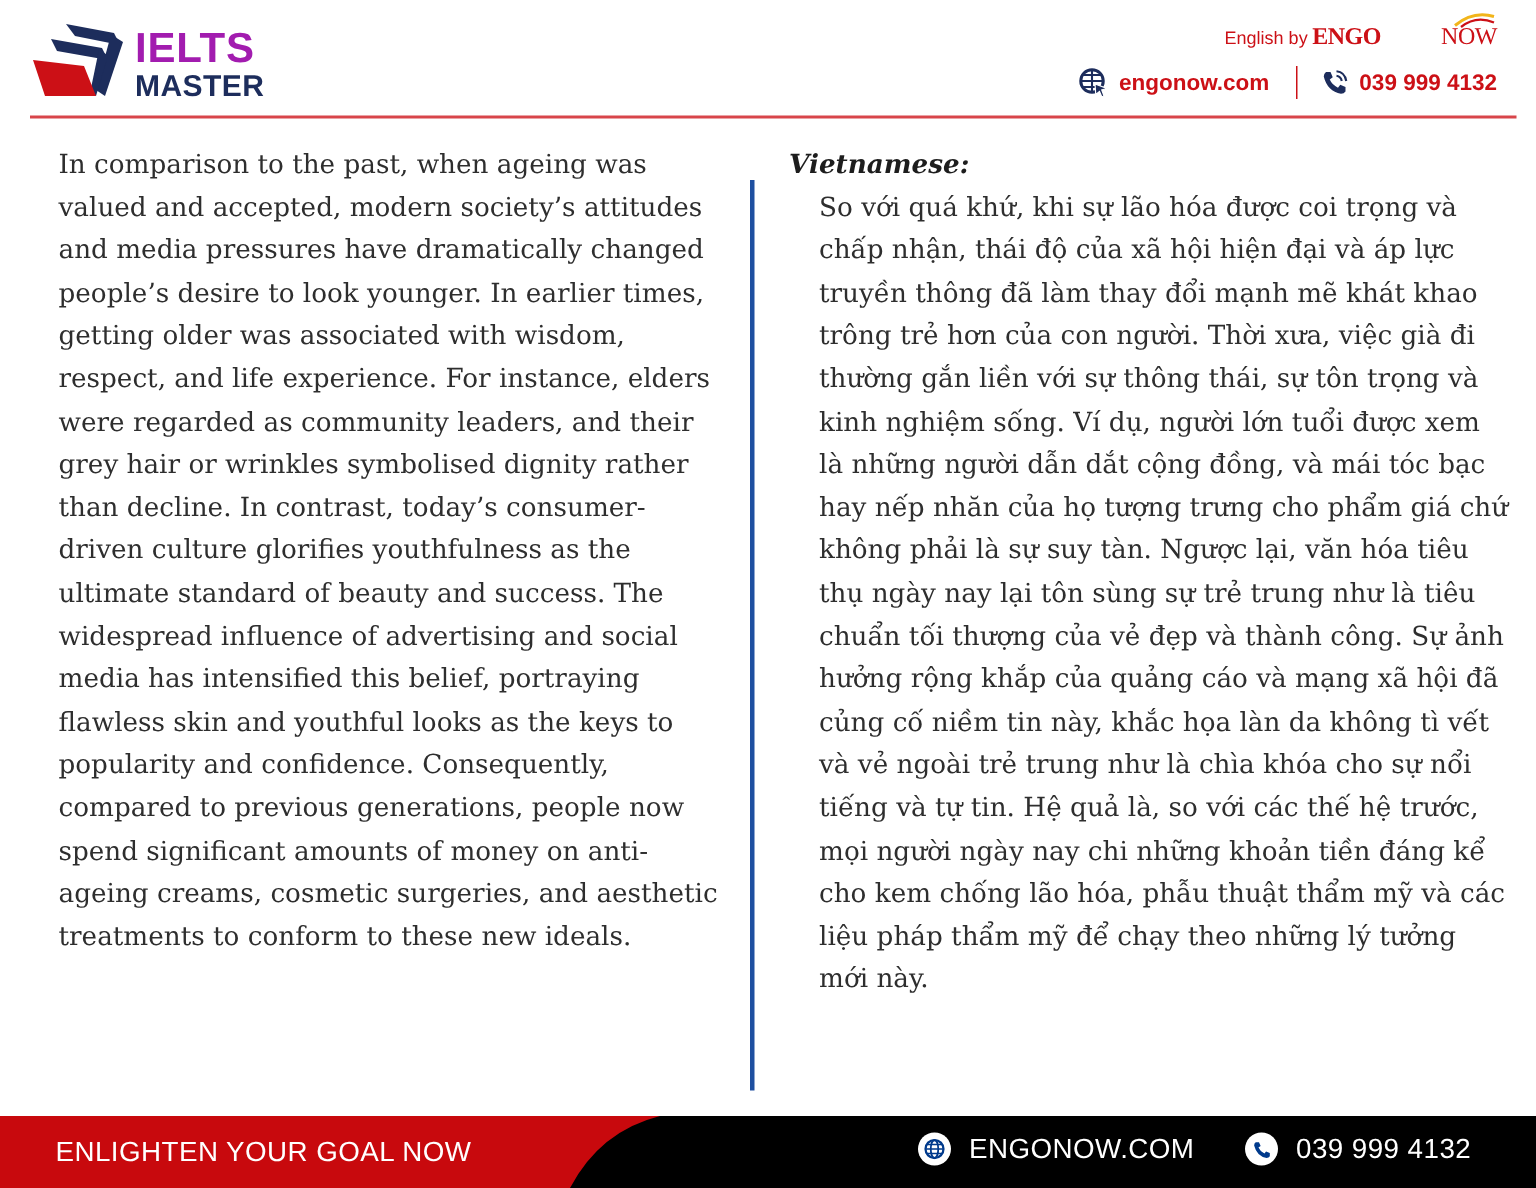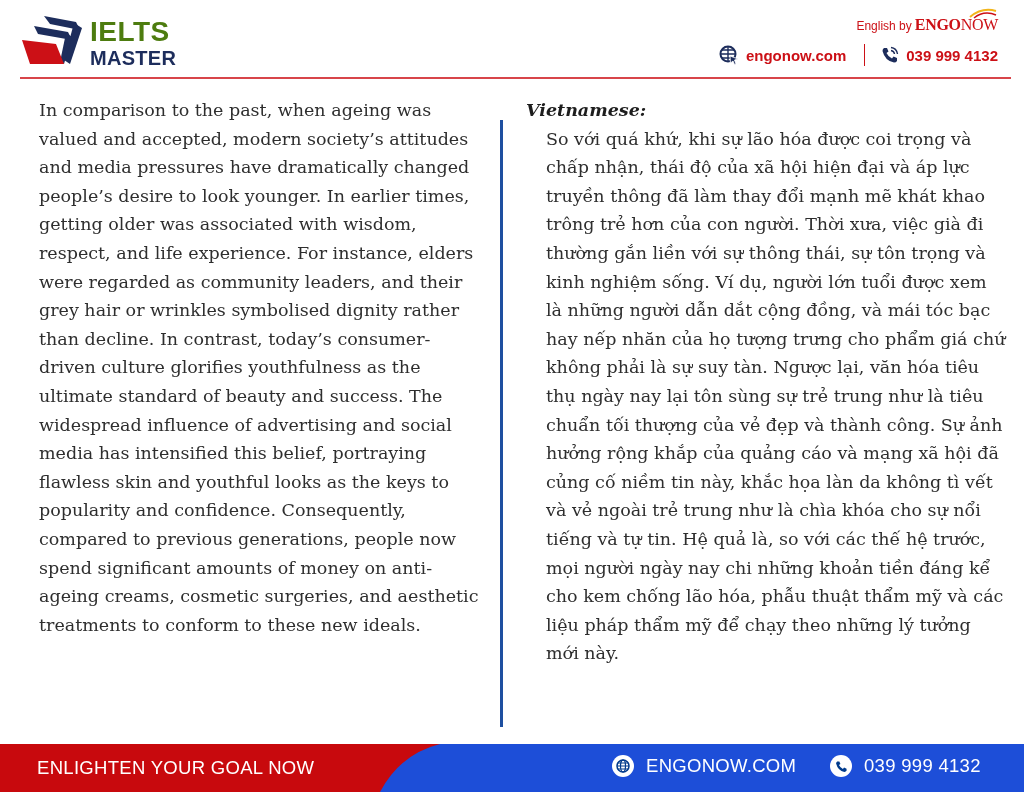--- a/index.html
+++ b/index.html
@@ -2,44 +2,44 @@
 <html><head>
 <meta charset="utf-8">
 <style>
   * { margin: 0; padding: 0; box-sizing: border-box; }
   html, body { width: 1024px; height: 792px; background: #ffffff; overflow: hidden; }
   body { position: relative; font-family: "DejaVu Serif", serif; color: #2a2a2a; }
 
   .header { position: absolute; left: 0; top: 0; width: 1024px; height: 80px; }
   .logo { position: absolute; left: 20px; top: 14px; width: 170px; height: 56px; }
   .logo svg { position: absolute; left: 0; top: 0; }
-  .logo-text-1 { position: absolute; left: 70px; top: 4px; font-family: "Liberation Sans", sans-serif; font-weight: bold; font-size: 28px; color: #4d7c0f; letter-spacing: 0.5px; line-height: 28px; }
+  .logo-text-1 { position: absolute; left: 70px; top: 4px; font-family: "Liberation Sans", sans-serif; font-weight: bold; font-size: 28px; color: #a21caf; letter-spacing: 0.5px; line-height: 28px; }
   .logo-text-2 { position: absolute; left: 70px; top: 33px; font-family: "Liberation Sans", sans-serif; font-weight: bold; font-size: 20px; color: #1d2d5c; letter-spacing: 0.3px; line-height: 22px; }
 
   .powered { position: absolute; right: 26px; top: 16px; font-family: "Liberation Sans", sans-serif; font-size: 12px; color: #cc1016; display: flex; align-items: baseline; gap: 3px; }
   .powered .brand { font-family: "Liberation Serif", serif; font-size: 16px; font-weight: bold; color: #cc1016; letter-spacing: -0.3px; }
-  .powered .brand .light { font-weight: normal; }
+  .powered .brand .light { font-weight: normal; margin-left: 40px; }
   .powered-swoosh { position: absolute; right: 26px; top: 7px; }
 
   .contact-row { position: absolute; right: 26px; top: 44px; display: flex; align-items: center; font-family: "Liberation Sans", sans-serif; font-weight: bold; font-size: 15px; color: #cc1016; }
   .contact-row .item { display: flex; align-items: center; gap: 7px; }
   .contact-row .sep { width: 1px; height: 22px; background: #cc1016; margin: 0 16px 0 18px; }
   .contact-row svg { display: block; }
 
   .header-line { position: absolute; left: 20px; top: 77px; width: 991px; height: 2px; background: #d8454a; }
 
   .col { position: absolute; top: 96px; font-size: 17.5px; line-height: 28.6px; color: #2e2e2e; }
   .col-left { left: 19px; width: 462px; }
   .col-right { left: 526px; width: 480px; }
   .col .heading { font-weight: bold; font-style: italic; color: #1d1d1d; font-size: 17.5px; }
   .col .body { white-space: normal; margin-left: 20px; }
 
   .divider { position: absolute; left: 500px; top: 120px; width: 3px; height: 607px; background: #1e4fa0; }
 
-  .footer { position: absolute; left: 0; top: 744px; width: 1024px; height: 48px; background: #1d4ed8; overflow: hidden; }
+  .footer { position: absolute; left: 0; top: 744px; width: 1024px; height: 48px; background: #000000; overflow: hidden; }
   .footer svg.bg { position: absolute; left: 0; top: 0; }
   .footer .slogan { position: absolute; left: 37px; top: 13px; font-family: "Liberation Sans", sans-serif; font-size: 18.5px; color: #ffffff; letter-spacing: 0.3px; }
   .footer .f-item { position: absolute; top: 11px; display: flex; align-items: center; gap: 12px; font-family: "Liberation Sans", sans-serif; font-size: 18.5px; color: #ffffff; letter-spacing: 0.3px; }
   .footer .f-web { left: 612px; }
   .footer .f-phone { left: 830px; }
   .footer .f-icon { width: 22px; height: 22px; border-radius: 50%; background: #ffffff; display: flex; align-items: center; justify-content: center; }
 </style>
 </head>
 <body>
 

